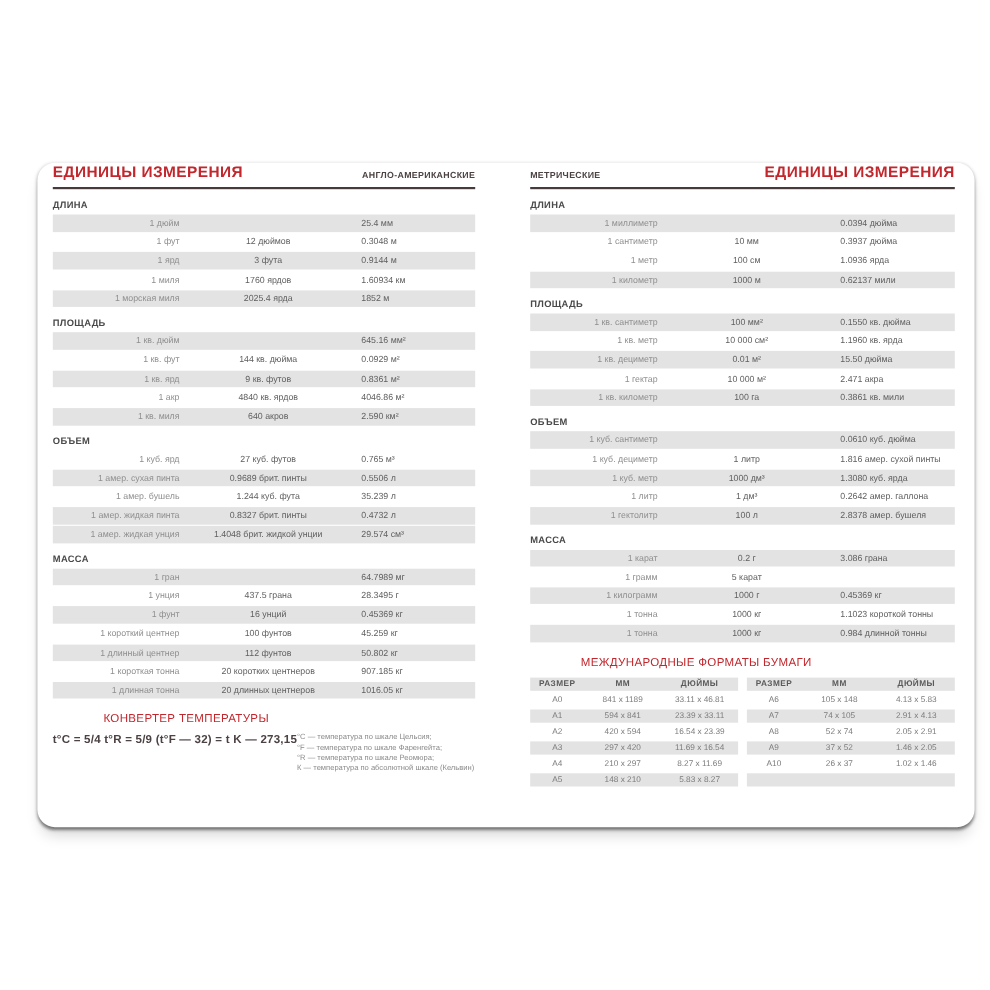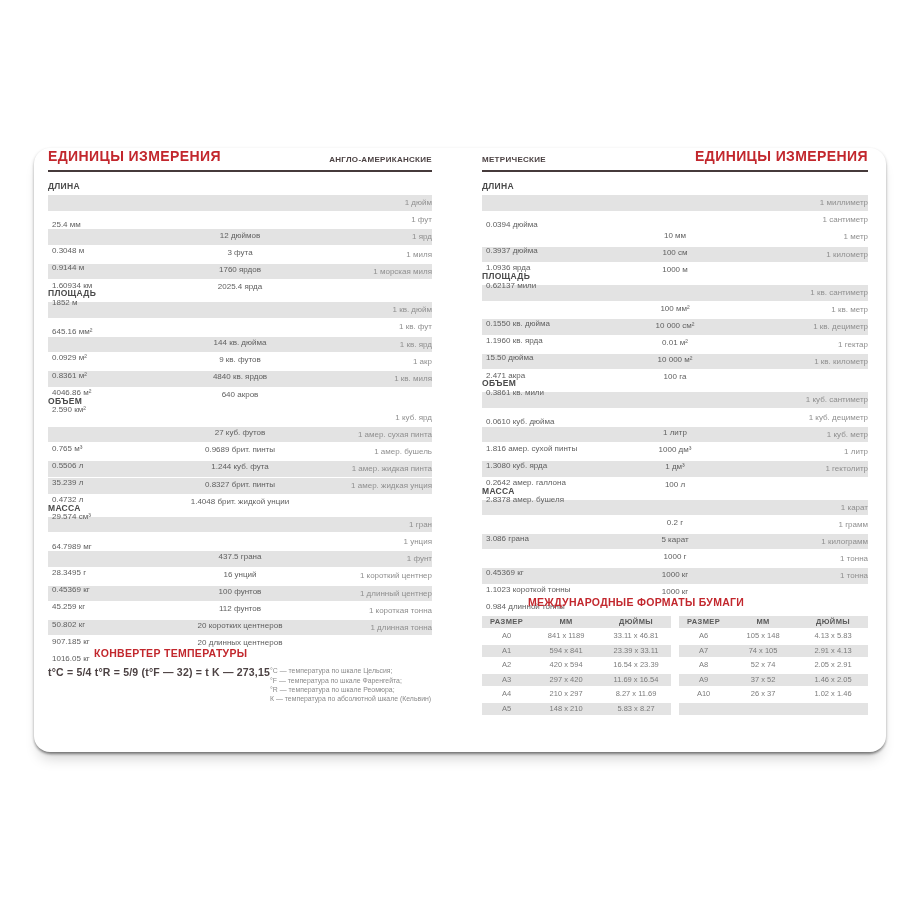--- a/index.html
+++ b/index.html
@@ -11,27 +11,27 @@
                     0 3px 3px -1px rgba(0,0,0,.38),0 11px 14px -5px rgba(0,0,0,.18);}
   .page{position:absolute;top:0;}
   .page.left{left:14px;width:384px;}
   .page.right{left:448px;width:386px;}
   .hdr{display:flex;justify-content:space-between;align-items:flex-end;height:16px;}
   .t-red{font-size:14px;font-weight:bold;color:#c2272d;letter-spacing:.4px;white-space:nowrap;}
   .t-dark{font-size:8px;font-weight:bold;color:#4c4243;letter-spacing:.3px;white-space:nowrap;}
   .rule{height:2px;background:#463a3b;margin-top:6px;}
   .sec{margin-top:9px;}
   .sec-title{font-size:8.5px;font-weight:bold;color:#4a4a4a;margin:0 0 4px 0;letter-spacing:.3px;}
-  .u-row{display:flex;height:15.5px;line-height:15.5px;margin-bottom:1.7px;font-size:8px;color:#606060;flex-direction:column;}
+  .u-row{display:flex;height:15.5px;line-height:15.5px;margin-bottom:1.7px;font-size:8px;color:#606060;}
   .u-row.alt{background:#e3e3e3;}
   .c1{flex:0 0 30%;text-align:right;color:#8f8f8f;white-space:nowrap;}
   .c2{flex:0 0 42%;text-align:center;white-space:nowrap;}
   .c3{flex:1;text-align:left;padding-left:4px;white-space:nowrap;}
   .temp{margin-top:12px;}
-  .temp-title,.paper-title{font-size:10.5px;font-weight:bold;color:#c2272d;letter-spacing:.3px;padding-left:46px;}
+  .temp-title,.paper-title{font-size:10.5px;font-weight:normal;color:#c2272d;letter-spacing:.3px;padding-left:46px;}
   .temp-body{display:flex;justify-content:space-between;margin-top:7px;}
   .formula{font-size:10.5px;font-weight:bold;color:#4c4243;letter-spacing:.2px;white-space:nowrap;}
   .notes{width:172px;font-size:6.9px;color:#8a8a8a;line-height:9.3px;}
   .paper{margin-top:12px;}
   .paper-tables{display:flex;gap:8px;margin-top:8px;}
   .p-table{flex:1;}
   .p-row{display:flex;height:12.5px;line-height:12.5px;margin-bottom:2px;font-size:7.5px;color:#7c7c7c;}
   .p-row.head{color:#5a5a5a;font-weight:bold;letter-spacing:.4px;}
   .p-row.alt{background:#e3e3e3;}
   .pc1{flex:0 0 26%;text-align:center;white-space:nowrap;}

